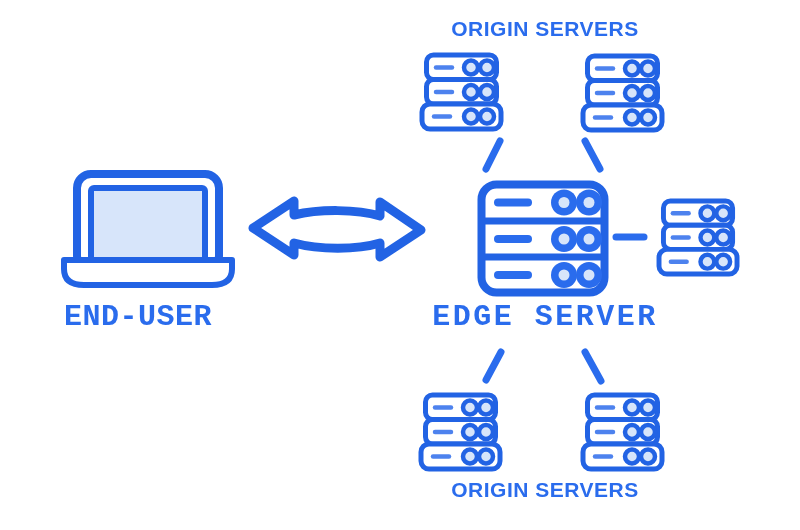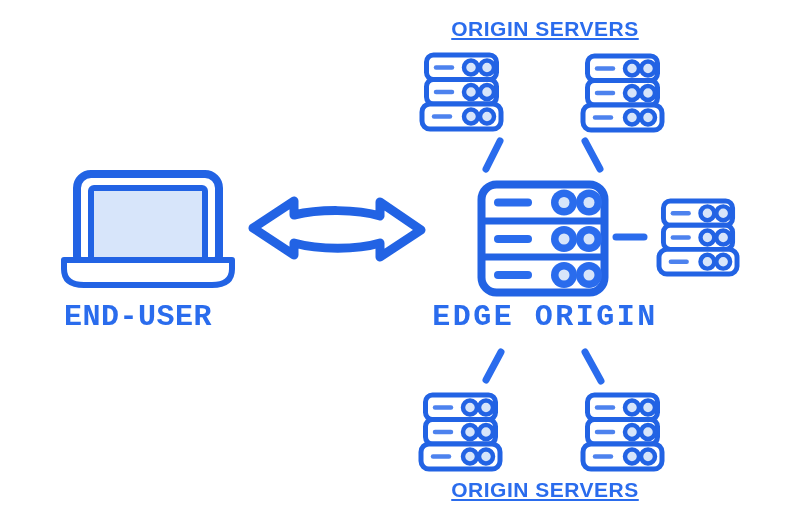--- a/index.html
+++ b/index.html
@@ -24,21 +24,21 @@
   .abs{position:absolute;}
   .diagram-label{
     position:absolute;
     color:var(--primary-blue);
     font-weight:700;
     text-align:center;
     letter-spacing:0.5px;
     white-space:nowrap;
     user-select:none;
   }
-  .label-small{font-size:21px;text-decoration:underline;}
+  .label-small{font-size:21px;}
   .label-big{font-size:30px;letter-spacing:2.5px;font-family:Liberation Mono, monospace;}
   .label-end-user{letter-spacing:0.5px;}
   
   .stk{stroke:var(--stroke-blue);fill:#fff;}
   .stk-nofill{stroke:var(--stroke-blue);fill:none;}
   .tray-dash{stroke:var(--dash-blue);stroke-linecap:round;fill:none;}
   .solid-dash{stroke:var(--primary-blue);stroke-linecap:round;fill:none;}
   .donut{stroke:var(--stroke-blue);fill:var(--light-fill);}
   .edge-dot-outer{fill:var(--primary-blue);stroke:none;}
   .edge-dot-inner{fill:var(--light-fill);stroke:none;}
@@ -124,21 +124,21 @@
     </svg>
   <div class="diagram-label label-big label-end-user abs" style="left:38px;top:300px;width:200px;">END-USER</div>
 
   <svg class="abs" style="left:247px;top:194px" width="180" height="70">
       <use href="#sym-double-arrow"></use>
     </svg>
 
   <svg class="abs" style="left:477px;top:180px" width="132" height="117">
       <use href="#sym-edge-server"></use>
     </svg>
-  <div class="diagram-label label-big abs" style="left:395px;top:300px;width:300px;">EDGE ORIGIN</div>
+  <div class="diagram-label label-big abs" style="left:395px;top:300px;width:300px;">EDGE SERVER</div>
 
   <svg class="abs" style="left:656px;top:198px" width="87" height="79">
       <use href="#sym-origin-server"></use>
     </svg>
 
   <svg class="abs" style="left:418px;top:392px" width="88" height="80">
       <use href="#sym-origin-server"></use>
     </svg>
   <svg class="abs" style="left:580px;top:392px" width="88" height="80">
       <use href="#sym-origin-server"></use>

